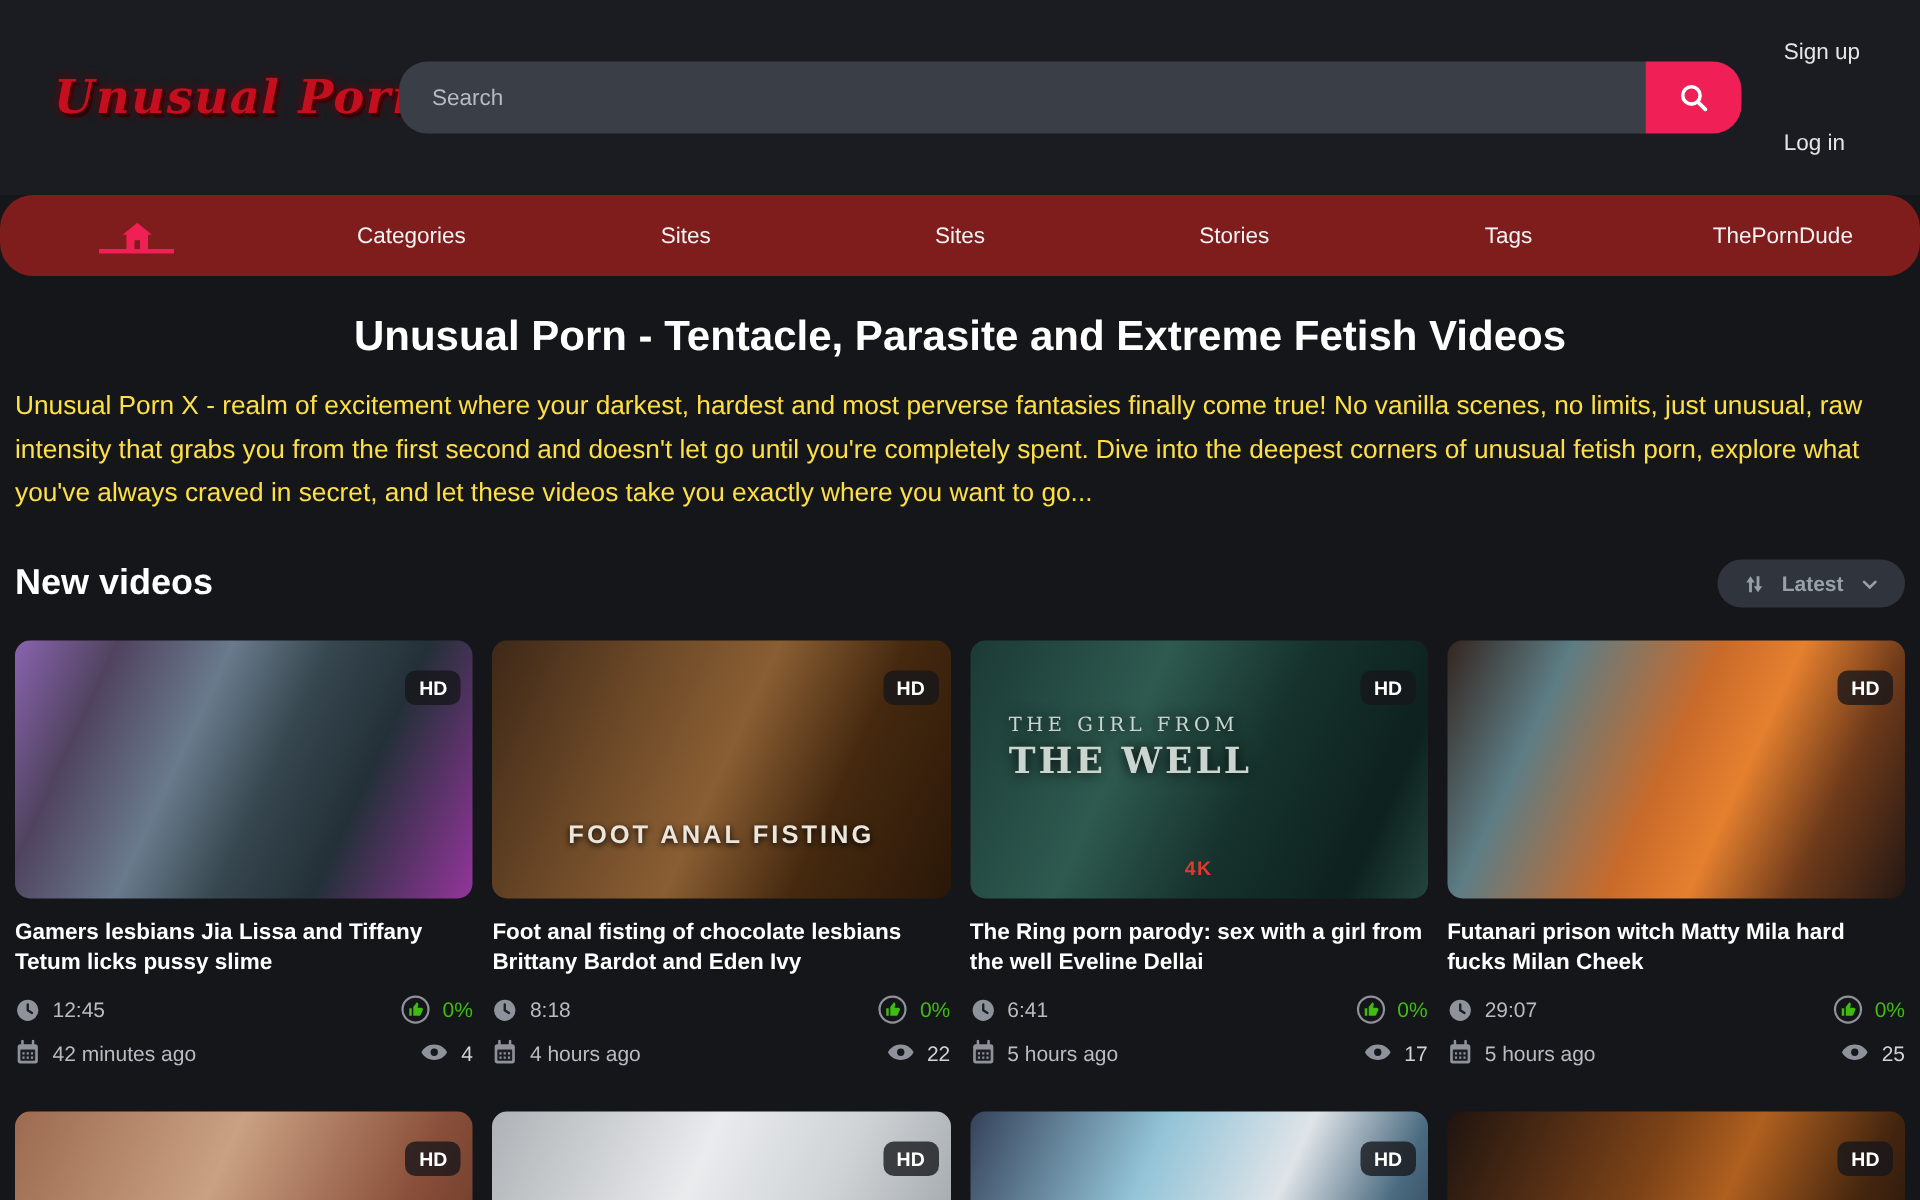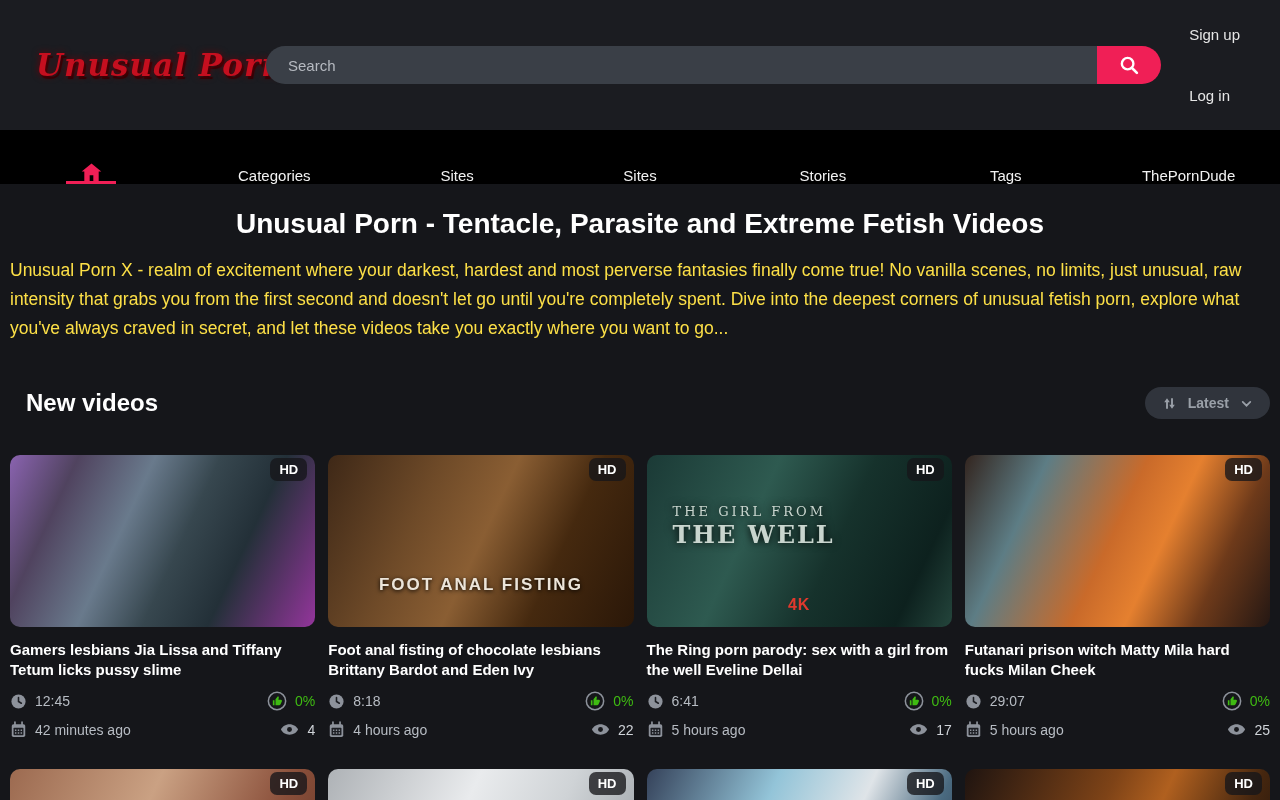--- a/index.html
+++ b/index.html
@@ -10,73 +10,73 @@
     font-family:"Liberation Sans", sans-serif;
   }
   
   .header { height:130px; background:#1b1c21; display:flex; align-items:center; padding:0 36px; }
   .logo { width:190px; flex:0 0 auto; cursor:pointer; }
   .logo-text {
     font-family:"DejaVu Serif", serif; font-style:italic; font-weight:bold;
     font-size:31px; line-height:1; color:#c50f1f; letter-spacing:1px; white-space:nowrap;
     text-shadow:0 0 7px #6a0009, 2px 3px 1px #2e0004;
   }
-  .searchwrap { flex:1; display:flex; height:38px; margin:0 28px 0 40px; }
+  .searchwrap { flex:1; display:flex; height:48px; margin:0 28px 0 40px; }
   .search-input {
     flex:1; min-width:0; background:#3a3f47; border:none; outline:none;
     border-radius:19px 0 0 19px; padding:0 22px; color:#e0e0e0; font-size:15px;
     font-family:"Liberation Sans", sans-serif;
   }
   .search-input::placeholder { color:#b6bac1; }
   .search-btn {
     width:64px; flex:0 0 auto; border:none; background:#f01f56; cursor:pointer;
     border-radius:0 19px 19px 0; display:flex; align-items:center; justify-content:center;
   }
   .auth { display:flex; gap:44px; font-size:15px; color:#e6e6e6; padding-right:4px;flex-direction:column; }
   .auth span { cursor:pointer; white-space:nowrap; }
   
-  .nav { height:54px; background:#000000; display:flex; align-items:flex-end; }
+  .nav { height:54px; background:#7f1d1d; display:flex; align-items:center;border-radius:22px; }
   .nav-item {
     flex:1; display:flex; align-items:center; justify-content:center;
     color:#f2f2f2; font-size:15px; cursor:pointer; position:relative; white-space:nowrap;
   }
   .nav-item.active::after {
     content:""; position:absolute; bottom:0; left:50%; transform:translateX(-50%);
     width:50px; height:3px; background:#f01f56;
   }
   
   .page-title { margin:24px 10px 16px; text-align:center; font-size:28px; font-weight:bold; }
   .page-desc { margin:0 10px; font-size:17.5px; line-height:29px; color:#fde047; }
   
   .section-row { display:flex; align-items:center; justify-content:space-between; margin:30px 10px 22px; }
-  .section-title { margin:16px; font-size:24px; font-weight:bold; }
+  .section-title { margin:0; font-size:24px; font-weight:bold; }
   .sort-pill {
     display:flex; align-items:center; gap:11px; background:#30343c; border-radius:17px;
     padding:8px 17px; color:#9aa0a8; font-size:14px; font-weight:bold; cursor:pointer;
   }
   
   .grid { display:grid; grid-template-columns:repeat(4,1fr); gap:30px 13px; padding:0 10px; }
   .thumb {
     position:relative; height:172px; border-radius:10px; overflow:hidden;
     cursor:pointer; background:#2a2d33;
   }
   .hd-badge {
-    position:absolute; top:3px; right:8px; background:rgba(22,22,25,.78);
+    position:absolute; top:20px; right:8px; background:rgba(22,22,25,.78);
     color:#fff; font-weight:bold; font-size:13px; padding:4px 9px; border-radius:7px;
   }
   .ov-caption {
     position:absolute; left:0; right:0; bottom:32px; text-align:center; font-weight:bold;
     font-size:17px; letter-spacing:2px; color:#ece5da; text-shadow:0 1px 4px #000;
   }
   .ov-poster { position:absolute; left:26px; top:47px; color:#c9d5ce; text-shadow:0 0 9px #000; }
   .ov-poster .l1 { font-family:"DejaVu Serif", serif; font-size:13px; letter-spacing:3px; }
   .ov-poster .l2 { font-family:"DejaVu Serif", serif; font-size:24px; font-weight:bold; letter-spacing:2px; }
   .ov-4k {
     position:absolute; bottom:13px; left:0; right:0; text-align:center;
-    color:#e0392d; font-weight:bold; font-size:16px; letter-spacing:1px;
+    color:#e0392d; font-weight:bold; font-size:13px; letter-spacing:1px;
   }
   .vtitle { margin:13px 0 11px; font-size:15px; line-height:20px; font-weight:bold; cursor:pointer; }
   .meta {
     display:grid; grid-template-columns:1fr auto; row-gap:9px;
     font-size:14px; color:#b7bcc3; align-items:center;
   }
   .mrow { display:flex; align-items:center; gap:8px; }
   .mrow.r { justify-content:flex-end; }
   .micon { display:flex; align-items:center; }
   .rating { color:#3fbb12; }

